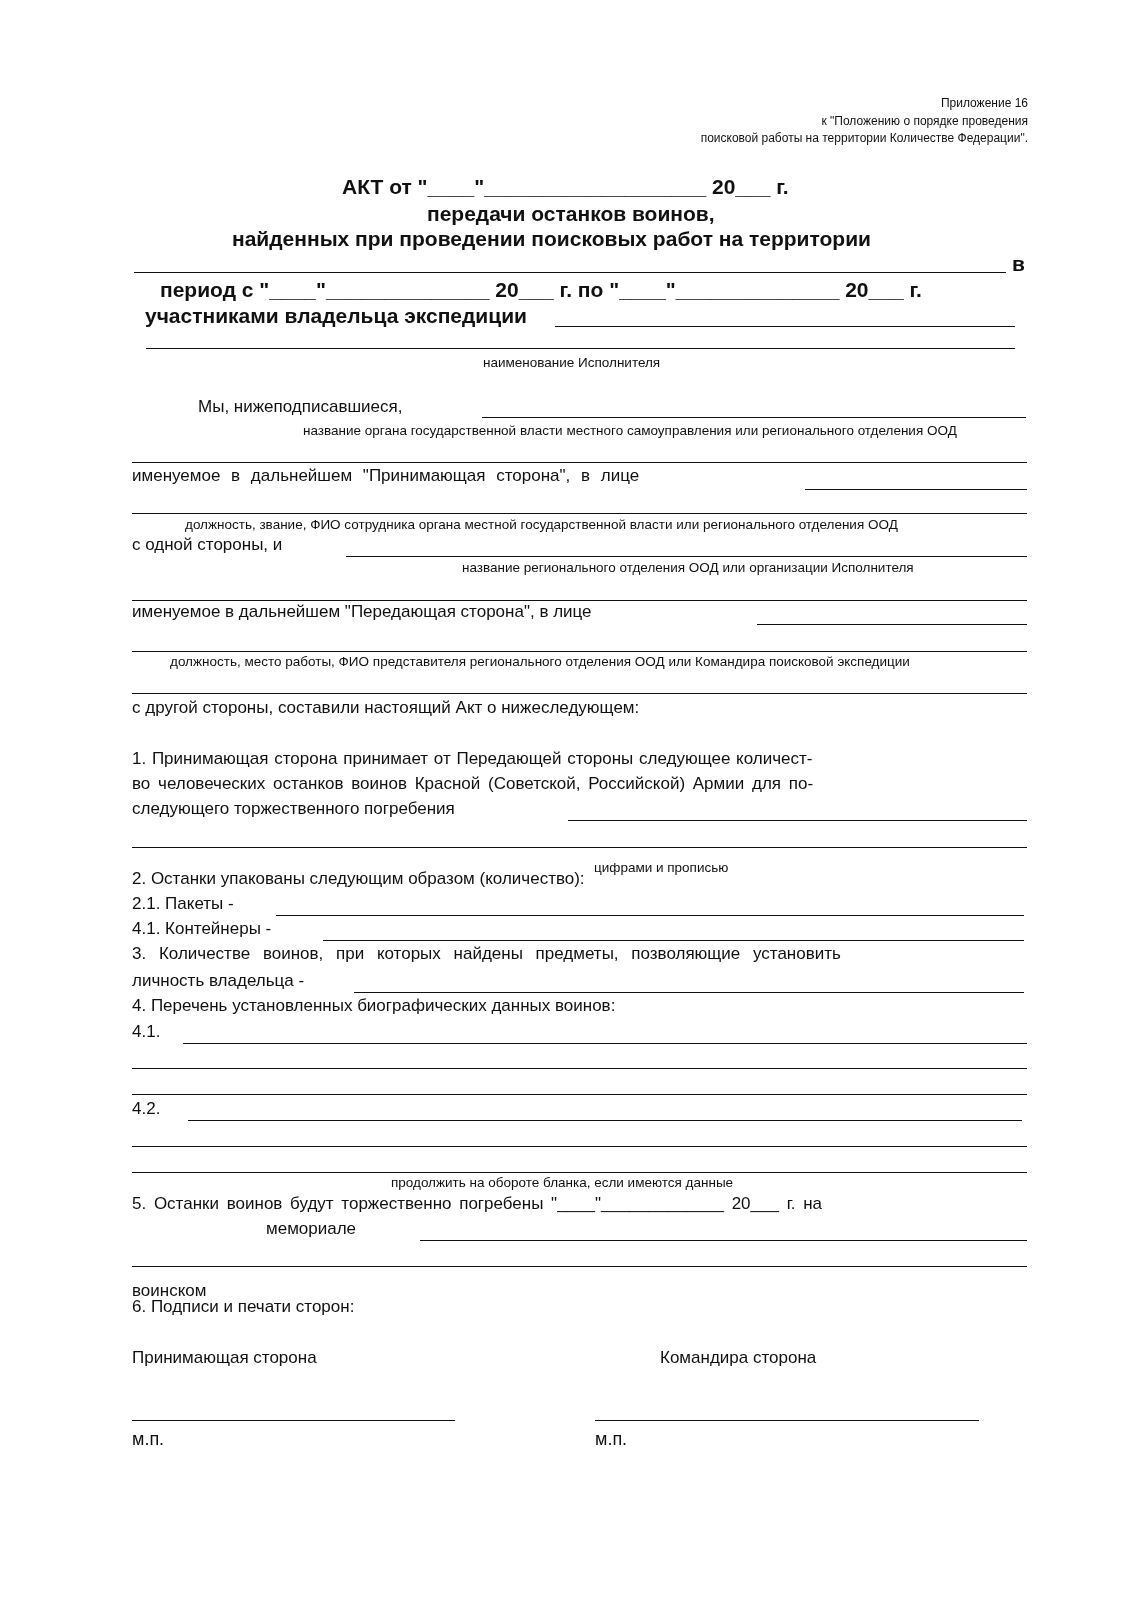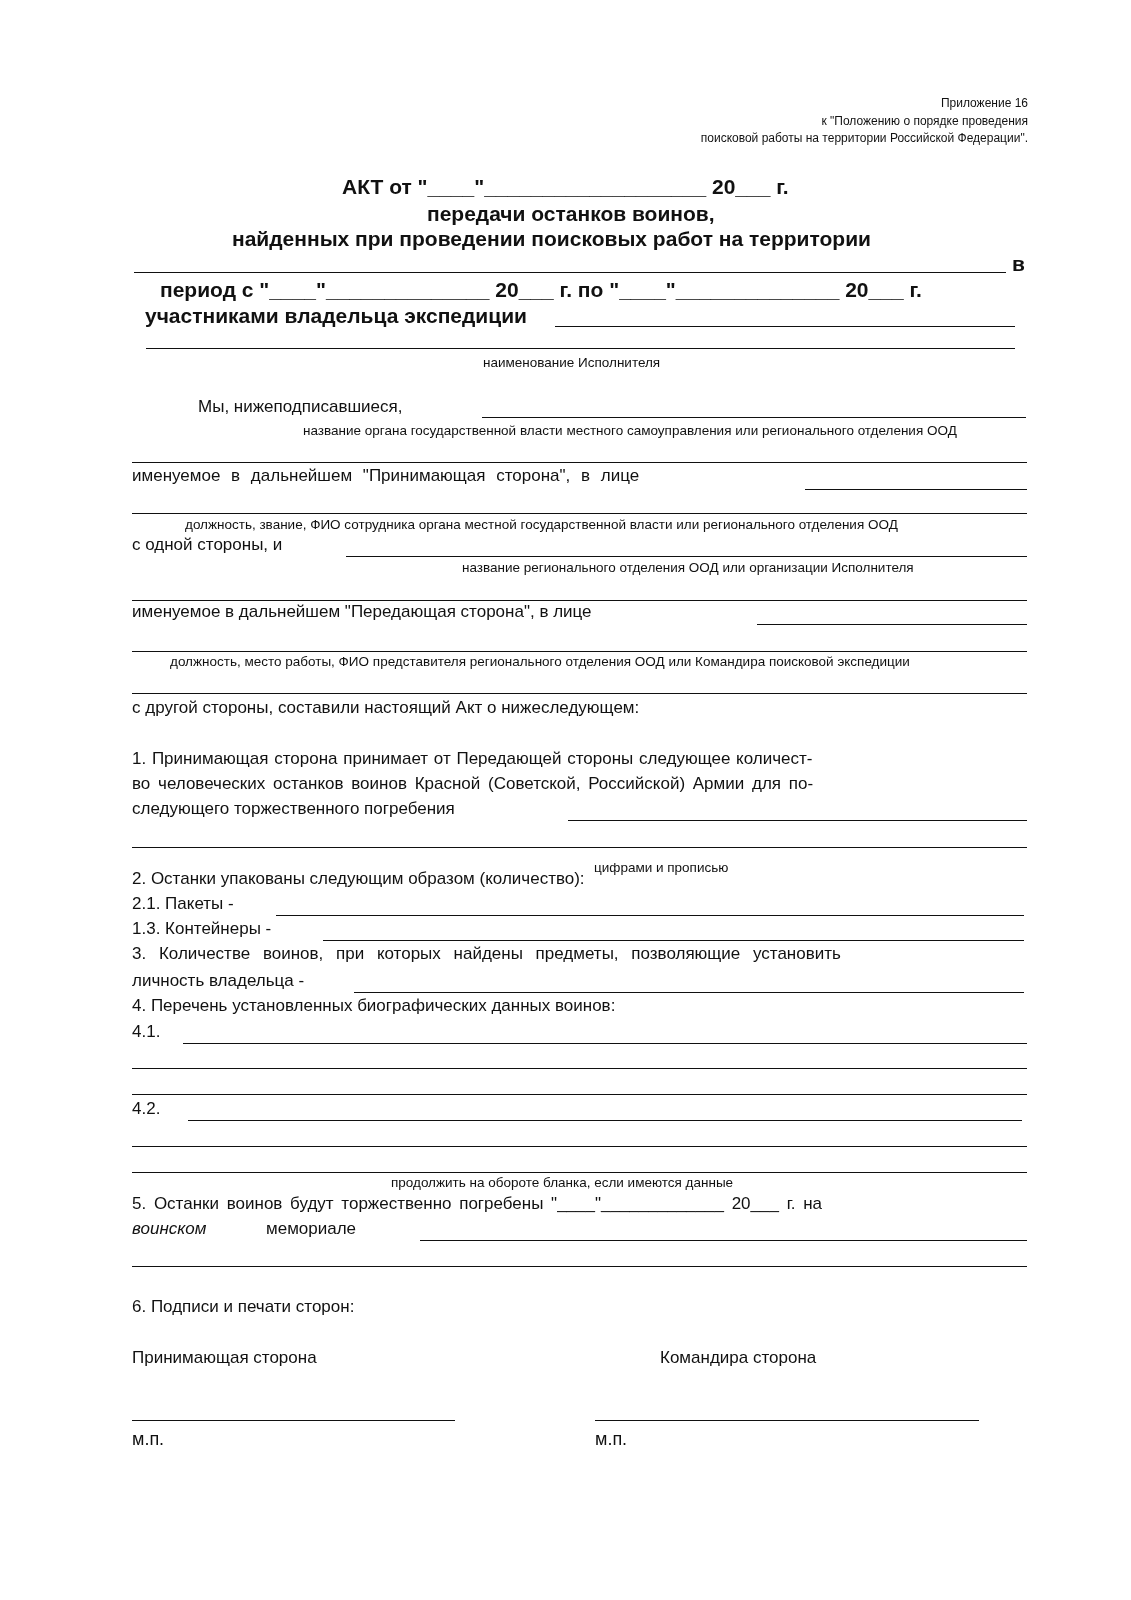--- a/index.html
+++ b/index.html
@@ -12,21 +12,21 @@
   .small { font-size: 13.5px; }
   .line { position: absolute; height: 0; border-top: 1.6px solid #111; }
   .field { position: absolute; height: 0; border-top: 1.6px solid #111; }
   .sig { position: absolute; height: 0; border-top: 1.3px solid #111; }
 </style>
 </head>
 <body>
 
 <div class="abs hdr" style="top:96px;">Приложение 16</div>
 <div class="abs hdr" style="top:114px;">к "Положению о порядке проведения</div>
-<div class="abs hdr" style="top:131px;">поисковой работы на территории Российской Федерации".</div>
+<div class="abs hdr" style="top:131px;">поисковой работы на территории Количестве Федерации".</div>
 
 <div class="abs title" style="top:175px; left:342px;">АКТ от "____"___________________ 20___ г.</div>
 <div class="abs title" style="top:202px; left:427px;">передачи останков воинов,</div>
 <div class="abs title" style="top:227px; left:232px;">найденных при проведении поисковых работ на территории</div>
 <div class="field" style="top:272px; left:134px; width:872px;"></div>
 <div class="abs title" style="top:252px; left:1012px;">в</div>
 <div class="abs title" style="top:278px; left:160px;">период с "____"______________ 20___ г. по "____"______________ 20___ г.</div>
 <div class="abs title" style="top:304px; left:145px;">участниками владельца экспедиции</div>
 <div class="field" style="top:326px; left:555px; width:460px;"></div>
 <div class="field" style="top:348px; left:146px; width:869px;"></div>
@@ -58,40 +58,40 @@
 <div class="abs body" style="top:749px; left:132px; word-spacing:1px;">1. Принимающая сторона принимает от Передающей стороны следующее количест-</div>
 <div class="abs body" style="top:774px; left:132px; word-spacing:3px;">во человеческих останков воинов Красной (Советской, Российской) Армии для по-</div>
 <div class="abs body" style="top:799px; left:132px;">следующего торжественного погребения</div>
 <div class="field" style="top:820px; left:568px; width:459px;"></div>
 <div class="line" style="top:847px; left:132px; width:895px;"></div>
 <div class="abs small" style="top:851px; left:594px;margin-top:9px;">цифрами и прописью</div>
 
 <div class="abs body" style="top:869px; left:132px;">2. Останки упакованы следующим образом (количество):</div>
 <div class="abs body" style="top:894px; left:132px;">2.1. Пакеты -</div>
 <div class="field" style="top:915px; left:276px; width:748px;"></div>
-<div class="abs body" style="top:919px; left:132px;">1.3. Контейнеры -</div>
+<div class="abs body" style="top:919px; left:132px;">4.1. Контейнеры -</div>
 <div class="field" style="top:940px; left:323px; width:701px;"></div>
 
 <div class="abs body" style="top:944px; left:132px; word-spacing:8px;">3. Количестве воинов, при которых найдены предметы, позволяющие установить</div>
 <div class="abs body" style="top:971px; left:132px;">личность владельца -</div>
 <div class="field" style="top:992px; left:354px; width:670px;"></div>
 
 <div class="abs body" style="top:996px; left:132px;">4. Перечень установленных биографических данных воинов:</div>
 <div class="abs body" style="top:1022px; left:132px;">4.1.</div>
 <div class="field" style="top:1043px; left:183px; width:844px;"></div>
 <div class="line" style="top:1068px; left:132px; width:895px;"></div>
 <div class="line" style="top:1094px; left:132px; width:895px;"></div>
 <div class="abs body" style="top:1099px; left:132px;">4.2.</div>
 <div class="field" style="top:1120px; left:188px; width:834px;"></div>
 <div class="line" style="top:1146px; left:132px; width:895px;"></div>
 <div class="line" style="top:1172px; left:132px; width:895px;"></div>
 <div class="abs small" style="top:1175px; left:391px;">продолжить на обороте бланка, если имеются данные</div>
 
 <div class="abs body" style="top:1194px; left:132px; word-spacing:3px;">5. Останки воинов будут торжественно погребены "____"_____________ 20___ г. на</div>
-<div class="abs body" style="top:1219px; left:132px;font-style:italic;">воинском</div>
+<div class="abs body" style="top:1281px; left:132px;">воинском</div>
 <div class="abs body" style="top:1219px; left:266px;">мемориале</div>
 <div class="field" style="top:1240px; left:420px; width:607px;"></div>
 <div class="line" style="top:1266px; left:132px; width:895px;"></div>
 
 <div class="abs body" style="top:1297px; left:132px;">6. Подписи и печати сторон:</div>
 
 <div class="abs body" style="top:1348px; left:132px;">Принимающая сторона</div>
 <div class="abs body" style="top:1348px; left:660px;">Командира сторона</div>
 <div class="sig" style="top:1420px; left:132px; width:323px;"></div>
 <div class="sig" style="top:1420px; left:595px; width:384px;"></div>

